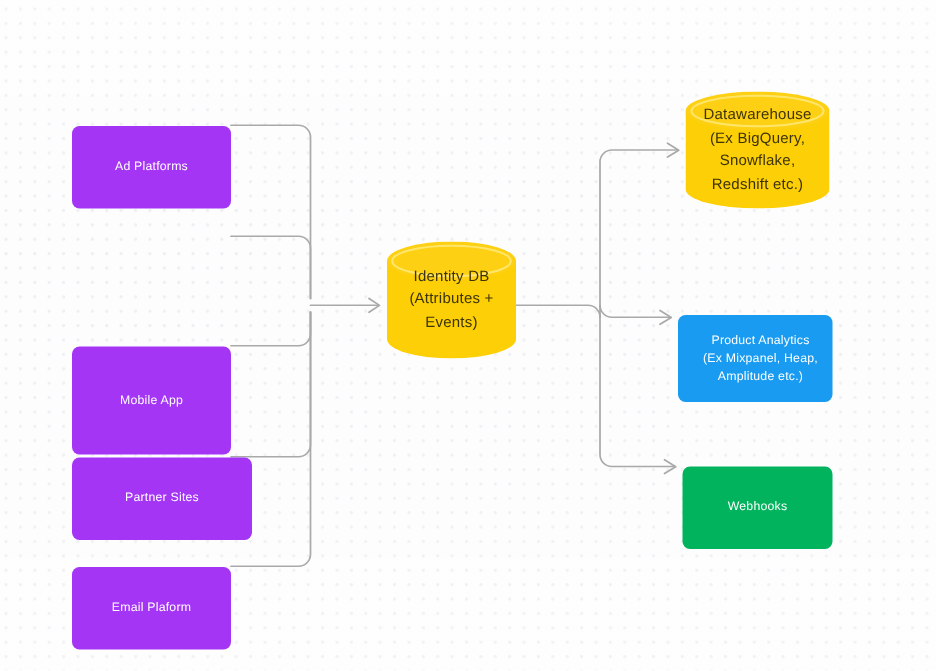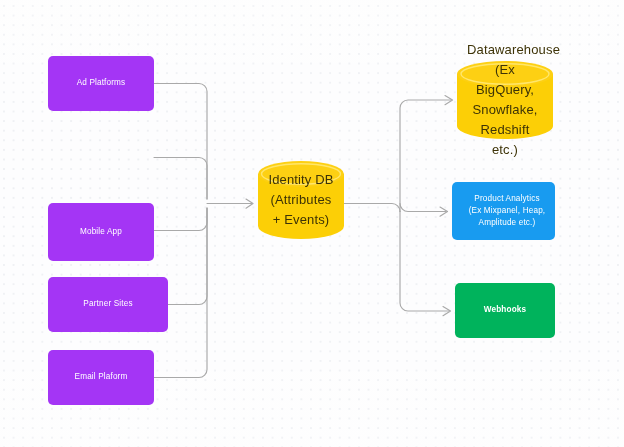--- a/index.html
+++ b/index.html
@@ -46,20 +46,21 @@
     justify-content: center;
     text-align: center;
     color: #ffffff;
     font-size: 8.2px;
     line-height: 1.5;
     letter-spacing: 0.15px;
     padding: 4px 9px;
   }
   .rect {
     border-radius: 5px;
+    margin-top: 28px;
   }
   .node-purple {
     background: #a435f5;
   }
   .node-blue {
     background: #189bf0;
     padding-left: 16px;
   }
   .node-green {
     background: #00b35c;
@@ -70,21 +71,21 @@
   }
   .cyl .cyl-body {
     position: absolute;
     inset: 0;
     z-index: 0;
   }
   .cyl .cyl-label {
     position: relative;
     z-index: 1;
     color: #3d3307;
-    font-size: 13px;
+    font-size: 10px;
     line-height: 1.55;
     text-align: center;
     padding: 0 10px;
     width: 100%;
     box-sizing: border-box;
   }
 </style>
 </head>
 <body>
 
@@ -118,21 +119,21 @@
       <path d="M440,207 L447.5,211.6 L440,216.2"></path>
       <path d="M443,306.5 L450.5,311.1 L443,315.7"></path>
     </g>
   </svg>
 
   <div class="node rect node-purple" style="left:48px;top:56px;width:106px;height:55px;">
     <span>Ad Platforms</span>
   </div>
 
 
-  <div class="node rect node-purple" style="left:48px;top:203px;width:106px;height:58px;">
+  <div class="node rect node-purple" style="left:48px;top:203px;width:106px;height:72px;">
     <span>Mobile App</span>
   </div>
 
   <div class="node rect node-purple" style="left:48px;top:277px;width:120px;height:55px;">
     <span>Partner Sites</span>
   </div>
 
   <div class="node rect node-purple" style="left:48px;top:350px;width:106px;height:55px;">
     <span>Email Plaform</span>
   </div>
@@ -152,17 +153,17 @@
       <ellipse cx="48" cy="13" rx="48" ry="13" fill="#fdd013"></ellipse>
       <ellipse cx="48" cy="13" rx="44" ry="10.2" fill="none" stroke="#ffe66b" stroke-width="1.4"></ellipse>
     </svg>
     <span class="cyl-label">Datawarehouse (Ex BigQuery, Snowflake, Redshift etc.)</span>
   </div>
 
   <div class="node rect node-blue" style="left:452px;top:182px;width:103px;height:58px;">
     <span>Product Analytics (Ex Mixpanel, Heap, Amplitude etc.)</span>
   </div>
 
-  <div class="node rect node-green" style="left:455px;top:283px;width:100px;height:55px;font-weight:bold;">
+  <div class="node rect node-green" style="left:455px;top:283px;width:100px;height:55px;">
     <span>Webhooks</span>
   </div>
 
 </div>
 
 </body></html>

